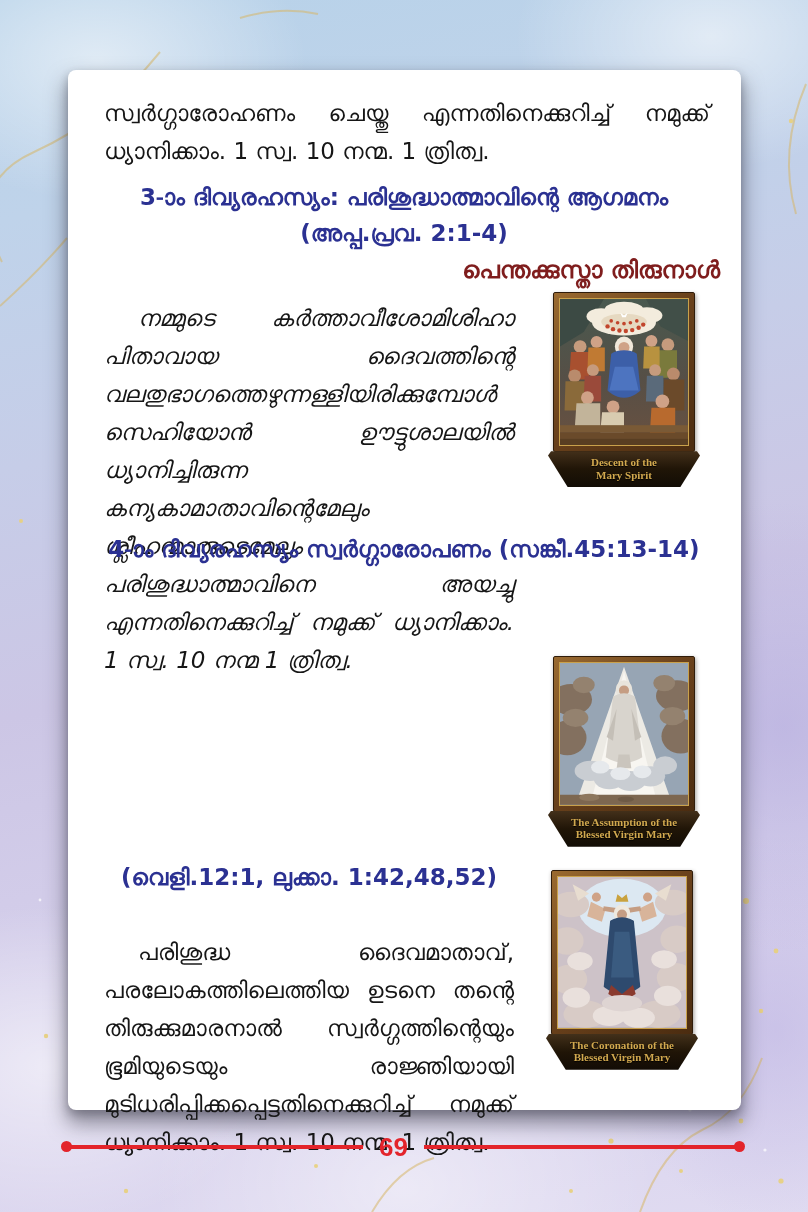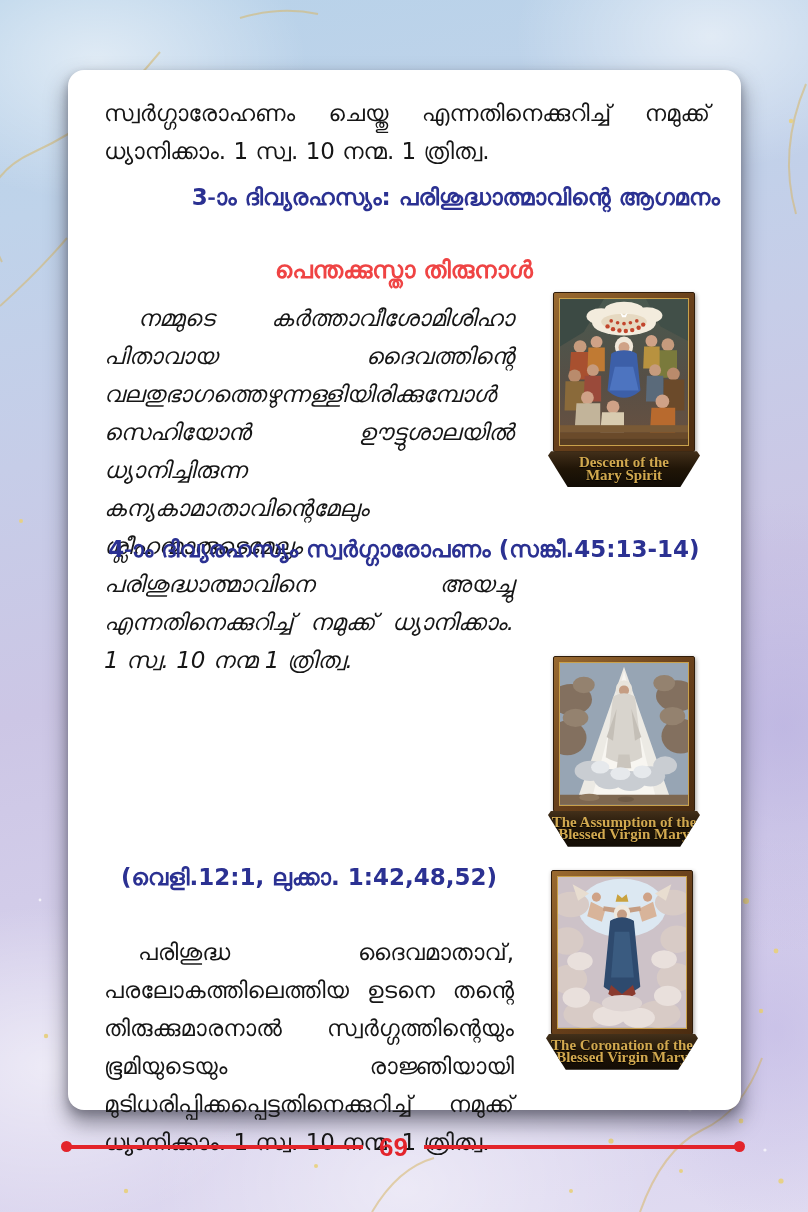--- a/index.html
+++ b/index.html
@@ -13,43 +13,43 @@
       radial-gradient(ellipse 360px 250px at 50% 98%, rgba(255,255,255,.45), transparent 70%),
       radial-gradient(ellipse 260px 300px at 97% 60%, rgba(177,168,221,.55), transparent 75%),
       radial-gradient(ellipse 220px 260px at 96% 85%, rgba(186,176,226,.5),  transparent 75%),
       linear-gradient(168deg,#b7d2e9 0%,#bfd3ea 16%,#c6cde8 34%,#ccc6e5 52%,#d5cfeb 72%,#e0dbf1 100%);
     position:relative;
   }
   .bg-decor{ position:absolute; inset:0; width:808px; height:1212px; pointer-events:none; }
 
   .card{
     position:absolute; left:68px; top:70px; width:673px; height:1040px;
-    background:#ffffff; border-radius:16px;
+    background:#ffffff; border-radius:8px;
     box-shadow:0 12px 20px 2px rgba(52,52,66,.5), 0 4px 9px rgba(52,52,66,.3);
   }
   .txt{ position:absolute; color:#161616; font-size:23px; line-height:38px; text-align:justify; }
   .txt.indent{ text-indent:34px; }
   .h-blue{ position:absolute; color:#2b3192; font-weight:700; font-size:23px; line-height:34px; text-align:center; }
-  .h-pink{ position:absolute; color:#ef4444; font-weight:700; font-size:24px; line-height:32px; text-align:center; }
+  .h-pink{ position:absolute; color:#7f1d1d; font-weight:700; font-size:24px; line-height:32px; text-align:right; }
 
   figure.holy-figure{ position:absolute; width:152px; }
   .frame{
     margin:0 auto; width:142px; padding:5px;
     background:linear-gradient(135deg,#9a6a30 0%,#6b421c 45%,#4b2c10 100%);
     border:1px solid #2f1c0a; border-radius:2px;
     box-shadow:1px 2px 4px rgba(40,30,20,.45);
   }
   .frame .inner{ border:1.5px solid #c9a14b; line-height:0; background:#777; }
   .frame svg{ width:100%; height:auto; display:block; }
   figcaption.plaque{
     margin-top:-1px; width:152px;
     clip-path:polygon(2% 0,98% 0,100% 12%,87% 100%,13% 100%,0 12%);
     background:linear-gradient(180deg,#43301a 0%,#201507 50%,#120c05 100%);
     color:#d2a94f; font-family:"Liberation Serif", serif; font-weight:700;
-    font-size:15px; line-height:12.5px; text-align:center; padding:5px 2px 6px;
+    font-size:11px; line-height:12.5px; text-align:center; padding:5px 2px 6px;
     text-shadow:0 1px 1px #000;
   }
   figcaption.plaque span{ display:block; }
 
   .footer{ position:absolute; left:62px; top:1136px; width:682px; height:22px; display:flex; align-items:center; }
   .fl-line{ height:3.5px; background:#e3242b; position:relative; }
   .fl-line.left{ flex-grow:.94; }
   .fl-line.right{ flex-grow:1; }
   .fl-line::before{ content:''; position:absolute; width:11px; height:11px; border-radius:50%; background:#e3242b; top:-3.8px; }
   .fl-line.left::before{ left:-1px; }
@@ -96,21 +96,22 @@
       <circle cx="765" cy="1150" r="1.6"></circle>
     <circle cx="620" cy="1060" r="1.4"></circle>
       <circle cx="40" cy="900" r="1.4"></circle>
   </g>
 </svg>
 
 <div class="card">
 
   <p class="txt" style="left:36px; top:24px; width:606px;">സ്വർഗ്ഗാരോഹണം ചെയ്തു എന്നതിനെക്കുറിച്ച് നമുക്ക് ധ്യാനിക്കാം. 1 സ്വ. 10 നന്മ. 1 ത്രിത്വ.</p>
 
-  <div class="h-blue" style="left:20px; top:110px; width:632px;text-align:right;">3-ാം ദിവ്യരഹസ്യം:  പരിശുദ്ധാത്മാവിന്റെ ആഗമനം</div>
+  <div class="h-blue" style="left:20px; top:110px; width:632px;">3-ാം ദിവ്യരഹസ്യം:  പരിശുദ്ധാത്മാവിന്റെ ആഗമനം</div>
+  <div class="h-blue" style="left:20px; top:146px; width:632px;">(അപ്പ.പ്രവ. 2:1-4)</div>
   <div class="h-pink" style="left:20px; top:184px; width:632px;">പെന്തക്കുസ്താ തിരുനാൾ</div>
   <p class="txt indent" style="left:36px; top:229px; width:410px;font-style:italic;">നമ്മുടെ കർത്താവീശോമിശിഹാ പിതാവായ ദൈവത്തിന്റെ വലതുഭാഗത്തെഴുന്നള്ളിയിരിക്കുമ്പോൾ സെഹിയോൻ ഊട്ടുശാലയിൽ ധ്യാനിച്ചിരുന്ന കന്യകാമാതാവിന്റെമേലും ശ്ലീഹന്മാരുടെമേലും പരിശുദ്ധാത്മാവിനെ അയച്ചു എന്നതിനെക്കുറിച്ച് നമുക്ക് ധ്യാനിക്കാം. 1 സ്വ. 10 നന്മ 1 ത്രിത്വ.</p>
 
   <figure class="holy-figure" style="left:480px; top:222px;">
     <div class="frame">
       <div class="inner">
         <svg viewBox="0 0 140 160">
           <defs>
             <linearGradient id="s1bg" x1="0" y1="0" x2="0" y2="1">
               <stop offset="0" stop-color="#49594f"></stop>

